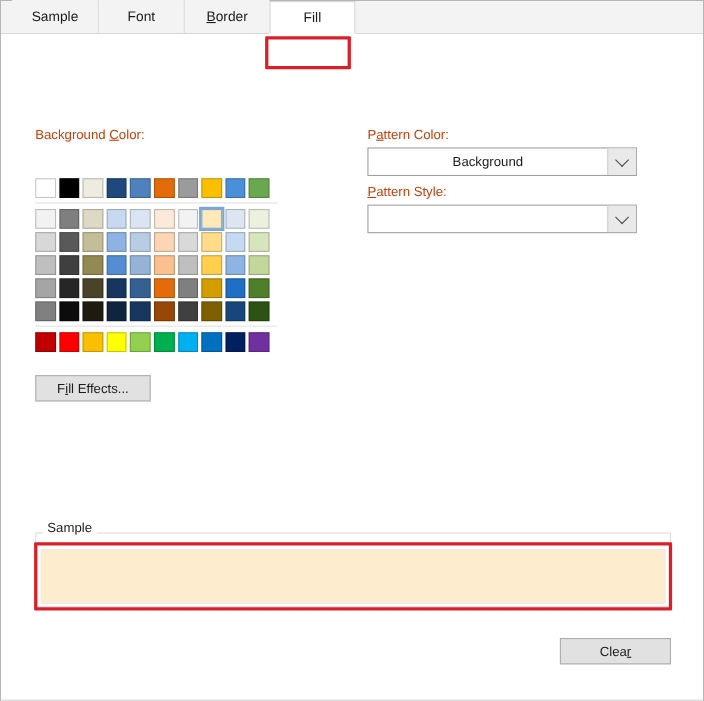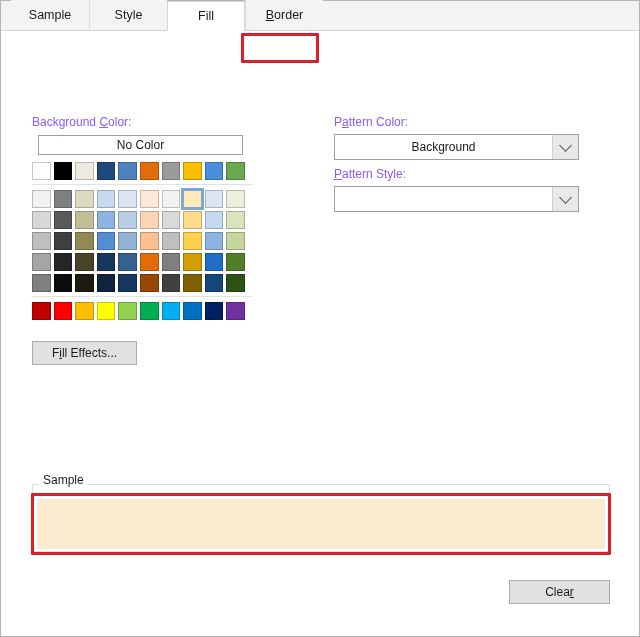--- a/index.html
+++ b/index.html
@@ -86,21 +86,21 @@
   }
   #annot-fill-tab{left:240px;top:44px;width:78px;height:30px;}
   #annot-sample{left:30px;top:462px;width:580px;height:62px;}
 
   
   .content{
     flex:1;position:relative;background:#ffffff;
     padding:0;
   }
   .label{
-    font-size:12px;color:#8b5cf6;
+    font-size:12px;color:#c2410c;
   }
   
   .bg-label{position:absolute;left:31px;top:84px;}
   .nocolor{
     position:absolute;left:37px;top:104px;width:205px;height:20px;
     border:1px solid #a0a0a0;background:#ffffff;
     display:flex;align-items:center;justify-content:center;
     font-size:12px;color:#1b1b1b;box-sizing:border-box;
   }
   .palette{
@@ -174,39 +174,36 @@
 <body>
 
 <div class="dialog">
 
 
   <div class="tabstrip">
     <div class="tab">
       <span>Sample</span>
     </div>
     <div class="tab">
-      <span>Style</span>
+      <span>Font</span>
+    </div>
+    <div class="tab">
+      <span><u>B</u>order</span>
     </div>
     <div class="tab active">
       <span>Fill</span>
     </div>
-    <div class="tab">
-      <span><u>B</u>order</span>
-    </div>
   </div>
 
   <div class="content">
 
     <div class="label bg-label">
       <span>Background </span><u>C</u><span>olor:</span>
     </div>
 
-    <div class="nocolor">
-      <span>No Color</span>
-    </div>
 
     <div class="palette">
       <div class="pal-row" id="row-theme">
           <div class="sw" style="background: rgb(255, 255, 255);"></div>
           <div class="sw" style="background: rgb(0, 0, 0);"></div>
           <div class="sw" style="background: rgb(238, 236, 225);"></div>
           <div class="sw" style="background: rgb(31, 73, 125);"></div>
           <div class="sw" style="background: rgb(79, 129, 189);"></div>
           <div class="sw" style="background: rgb(227, 108, 10);"></div>
           <div class="sw" style="background: rgb(155, 155, 155);"></div>

